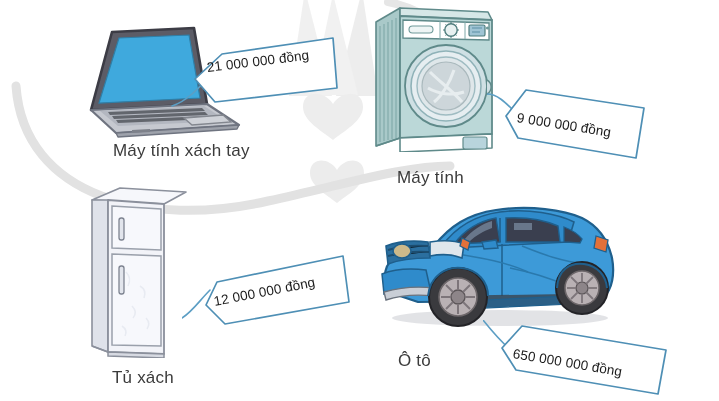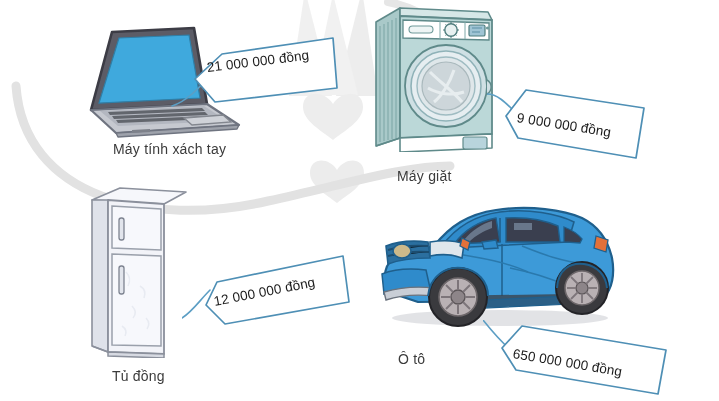--- a/index.html
+++ b/index.html
@@ -8,21 +8,21 @@
 
   #stage{position:relative;width:719px;height:401px;background:#fff;overflow:hidden;}
 
   
   .wm{position:absolute;inset:0;pointer-events:none;}
 
   
   .item{position:absolute;}
   .art{position:absolute;}
   .caption{position:absolute;white-space:nowrap;color:#3b3b3b;
-           font-size:14px;letter-spacing:.2px;}
+           font-size:17px;letter-spacing:.2px;}
 
   
   .callout{position:absolute;}
   .callout svg{position:absolute;left:0;top:0;overflow:visible;}
   .price{position:absolute;white-space:nowrap;color:#1b1b1b;
          font-size:13.5px;letter-spacing:.1px;}
 </style>
 </head>
 <body>
 
@@ -125,21 +125,21 @@
         <path d="M58 84 C68 90 82 92 94 88"></path>
         <path d="M64 98 C72 92 80 78 84 66"></path>
       </g>
       <path d="M117 76 a8 8 0 0 1 0 14" fill="#cfe0e4" stroke="#5f8a8a" stroke-width="1.5"></path>
 
       <path d="M30 134 L122 130 L122 144 L30 148 Z" fill="#ffffff" stroke="#5f8a8a" stroke-width="1.6" stroke-linejoin="round"></path>
       <rect x="93" y="133" width="24" height="12" rx="2" fill="#b8d4dc" stroke="#5f8a8a" stroke-width="1.2"></rect>
       <path d="M6 142 L30 134" stroke="#5f8a8a" stroke-width="1.6"></path>
     </svg>
 
-    <div class="caption" style="left:397px;top:168px;">Máy giặt</div>
+    <div class="caption" style="left:397px;top:168px;">Máy tính</div>
 
     <svg class="art" style="left:487px;top:92px;" width="36" height="26" viewBox="0 0 36 26">
       <path d="M0 2 C10 2 18 10 28 20" fill="none" stroke="#5c9ec4" stroke-width="1.6" stroke-linecap="round"></path>
     </svg>
 
     <div class="callout" style="left:500px;top:88px;width:148px;height:72px;">
       <svg width="148" height="72" viewBox="0 0 148 72">
         <path d="M26 2 L144 20 L136 70 L18 50 L6 28 Z" fill="#ffffff" stroke="#4e8fb5" stroke-width="1.7" stroke-linejoin="round"></path>
       </svg>
       <div class="price" style="left:17px;top:22px;transform:rotate(9deg);transform-origin:left center;">9 000 000 đồng</div>
@@ -166,21 +166,21 @@
           <path d="M54 100 q7 4 4 12"></path>
         <path d="M46 120 q6 6 1 12"></path>
           <path d="M60 132 q5 5 1 11"></path>
         <path d="M36 140 q6 4 3 10"></path>
       </g>
 
       <path d="M22 166 L78 168 L78 172 L22 170 Z" fill="#d7dae2" stroke="#8b909c" stroke-width="1.5"></path>
       <path d="M6 160 L22 166" stroke="#8b909c" stroke-width="1.6"></path>
     </svg>
 
-    <div class="caption" style="left:112px;top:368px;">Tủ đồng</div>
+    <div class="caption" style="left:112px;top:368px;">Tủ xách</div>
 
     <svg class="art" style="left:182px;top:286px;" width="32" height="34" viewBox="0 0 32 34">
       <path d="M0 32 C10 26 18 14 28 4" fill="none" stroke="#5c9ec4" stroke-width="1.6" stroke-linecap="round"></path>
     </svg>
 
     <div class="callout" style="left:197px;top:250px;width:156px;height:80px;">
       <svg width="156" height="80" viewBox="0 0 156 80">
         <path d="M20 32 L146 6 L152 52 L28 74 L9 55 Z" fill="#ffffff" stroke="#4e8fb5" stroke-width="1.7" stroke-linejoin="round"></path>
       </svg>
       <div class="price" style="left:17px;top:44px;transform:rotate(-11deg);transform-origin:left center;">12 000 000 đồng</div>

